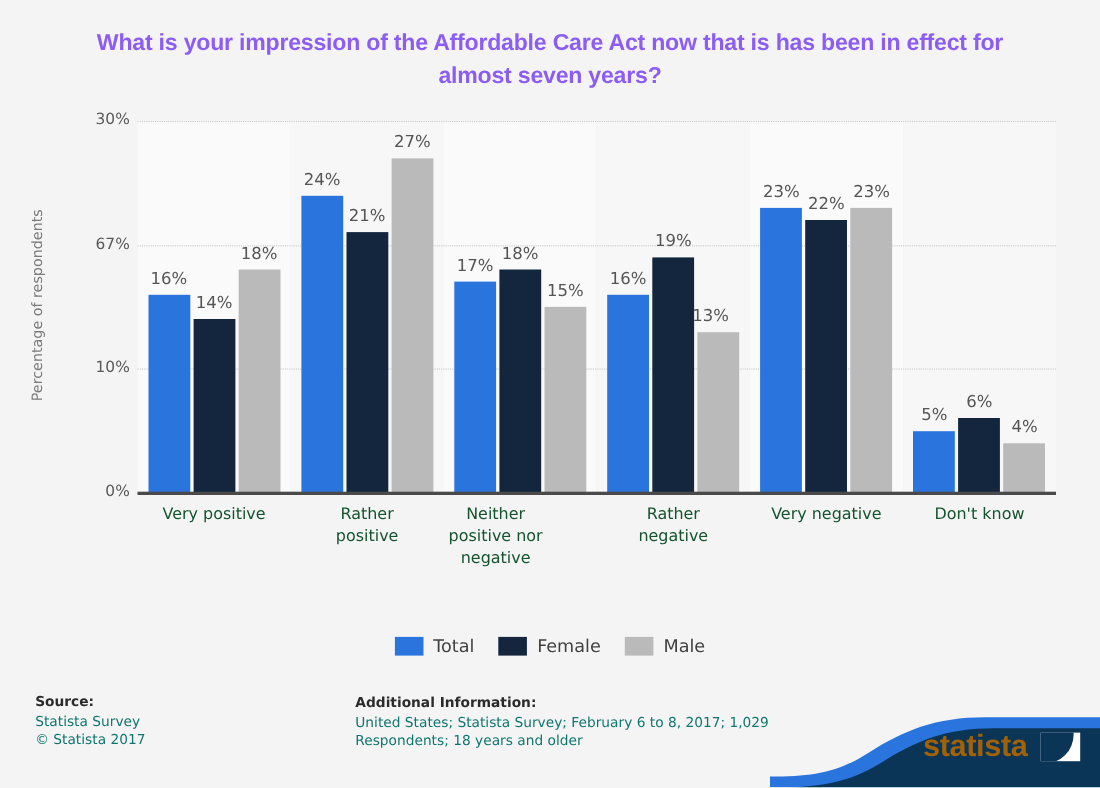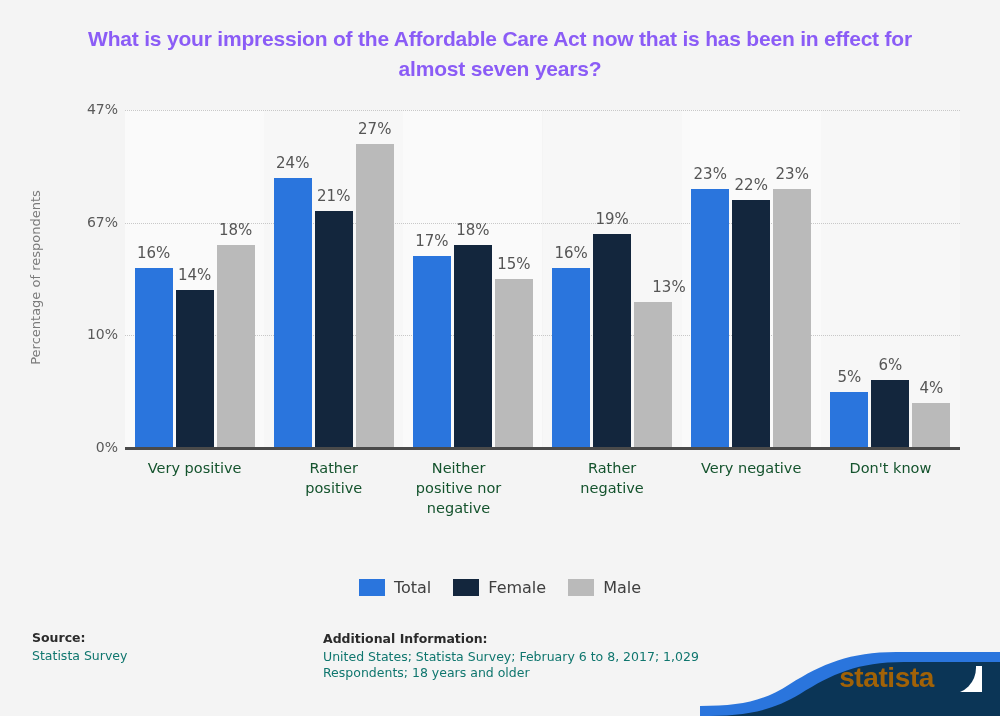--- a/index.html
+++ b/index.html
@@ -209,21 +209,21 @@
 </style>
 </head>
 <body>
 
 <div id="chart-title">What is your impression of the Affordable Care Act now that is has been in effect for almost seven years?</div>
 
 <div id="yaxis-ticks">
     <div class="ytick" style="top: 439px;">0%</div>
     <div class="ytick" style="top: 326.333px;">10%</div>
     <div class="ytick" style="top: 213.667px;">67%</div>
-    <div class="ytick" style="top: 101px;">47%</div>
+    <div class="ytick" style="top: 101px;">30%</div>
   </div>
 <div id="yaxis-title">Percentage of respondents</div>
 
 <div id="plot-area">
     <div class="band" style="left: 0px; width: 139.167px;"></div>
     <div class="band" style="left: 278.333px; width: 139.167px;"></div>
     <div class="band" style="left: 556.667px; width: 139.167px;"></div>
     <div class="band" style="left: 139.167px; width: 139.167px; background: rgb(247, 247, 247);"></div>
     <div class="band" style="left: 417.5px; width: 139.167px; background: rgb(247, 247, 247);"></div>
     <div class="band" style="left: 695.833px; width: 139.167px; background: rgb(247, 247, 247);"></div>
@@ -247,21 +247,21 @@
     <div class="bar-label" style="left: 276.917px; width: 60px; top: 122.467px;">17%</div>
     <div class="bar" style="left: 328.917px; width: 38px; height: 202.8px; background: rgb(19, 38, 61);"></div>
     <div class="bar-label" style="left: 317.917px; width: 60px; top: 111.2px;">18%</div>
     <div class="bar" style="left: 369.917px; width: 38px; height: 169px; background: rgb(186, 186, 186);"></div>
     <div class="bar-label" style="left: 358.917px; width: 60px; top: 145px;">15%</div>
     <div class="bar" style="left: 427.083px; width: 38px; height: 180.267px; background: rgb(42, 117, 221);"></div>
     <div class="bar-label" style="left: 416.083px; width: 60px; top: 133.733px;">16%</div>
     <div class="bar" style="left: 468.083px; width: 38px; height: 214.067px; background: rgb(19, 38, 61);"></div>
     <div class="bar-label" style="left: 457.083px; width: 60px; top: 99.9333px;">19%</div>
     <div class="bar" style="left: 509.083px; width: 38px; height: 146.467px; background: rgb(186, 186, 186);"></div>
-    <div class="bar-label" style="left: 514px; width: 60px; top: 167.533px;">13%</div>
+    <div class="bar-label" style="left: 491px; width: 60px; top: 167.533px;">13%</div>
     <div class="bar" style="left: 566.25px; width: 38px; height: 259.133px; background: rgb(42, 117, 221);"></div>
     <div class="bar-label" style="left: 555.25px; width: 60px; top: 54.8667px;">23%</div>
     <div class="bar" style="left: 607.25px; width: 38px; height: 247.867px; background: rgb(19, 38, 61);"></div>
     <div class="bar-label" style="left: 596.25px; width: 60px; top: 66.1333px;">22%</div>
     <div class="bar" style="left: 648.25px; width: 38px; height: 259.133px; background: rgb(186, 186, 186);"></div>
     <div class="bar-label" style="left: 637.25px; width: 60px; top: 54.8667px;">23%</div>
     <div class="bar" style="left: 705.417px; width: 38px; height: 56.3333px; background: rgb(42, 117, 221);"></div>
     <div class="bar-label" style="left: 694.417px; width: 60px; top: 257.667px;">5%</div>
     <div class="bar" style="left: 746.417px; width: 38px; height: 67.6px; background: rgb(19, 38, 61);"></div>
     <div class="bar-label" style="left: 735.417px; width: 60px; top: 246.4px;">6%</div>
@@ -281,20 +281,21 @@
     </div>
     <div class="legend-item">
       <span class="legend-swatch" style="background: rgb(186, 186, 186);"></span>
       <span class="legend-text">Male</span>
     </div>
   </div>
 
 <div id="footer-source">
   <div class="foot-head">Source:</div>
   <div class="foot-line">Statista Survey</div>
+  <div class="foot-line">© Statista 2017</div>
 </div>
 
 <div id="footer-extra">
   <div class="foot-head">Additional Information:</div>
   <div class="foot-line">United States; Statista Survey; February 6 to 8, 2017; 1,029</div>
   <div class="foot-line">Respondents; 18 years and older</div>
 </div>
 
 <div id="logo-wave">
   <svg width="300" height="86" viewBox="0 0 300 86">
@@ -305,21 +306,21 @@
   <div id="logo-mark"></div>
 </div>
 
 <div class="xlabel" style="left: 125px; width: 139.167px;">
     <div>Very positive</div>
   </div>
 <div class="xlabel" style="left: 264.167px; width: 139.167px;">
     <div>Rather</div>
     <div>positive</div>
   </div>
-<div class="xlabel" style="left: 389px; width: 139.167px;">
+<div class="xlabel" style="left: 381px; width: 139.167px;">
     <div>Neither</div>
     <div>positive nor</div>
     <div>negative</div>
   </div>
 <div class="xlabel" style="left: 542.5px; width: 139.167px;">
     <div>Rather</div>
     <div>negative</div>
   </div>
 <div class="xlabel" style="left: 681.667px; width: 139.167px;">
     <div>Very negative</div>

